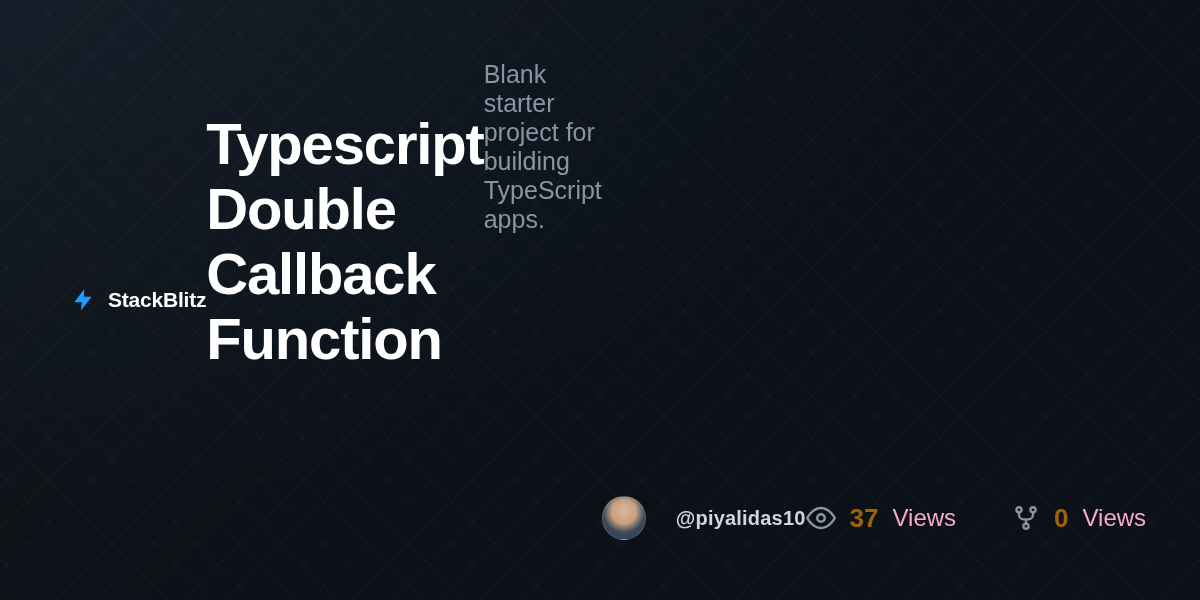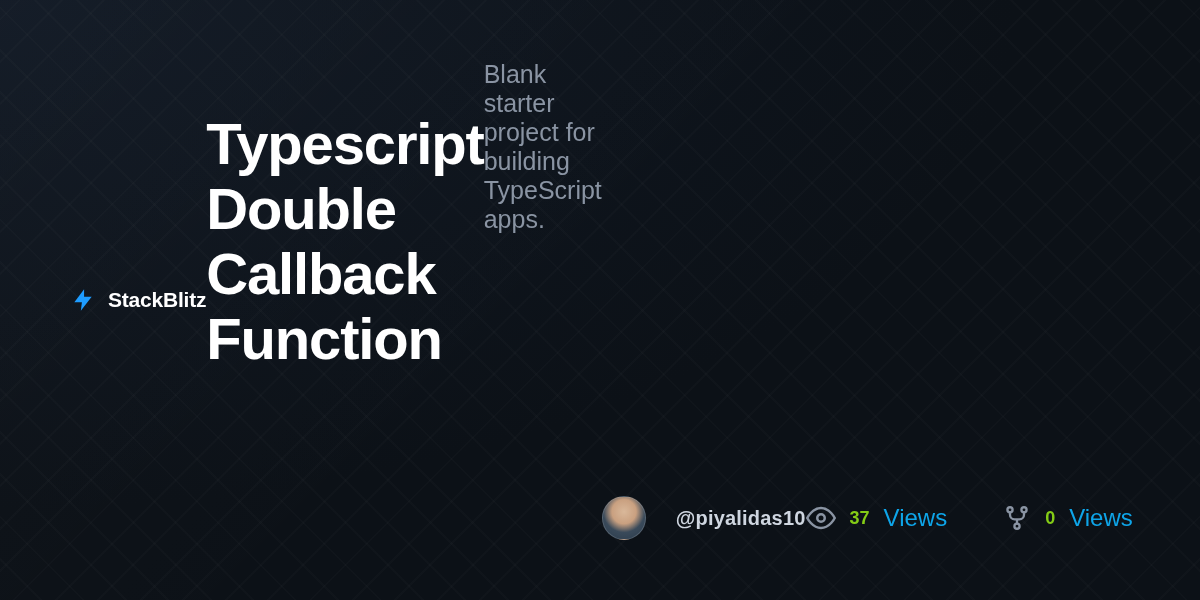--- a/index.html
+++ b/index.html
@@ -97,26 +97,26 @@
     display: flex;
     align-items: center;
     gap: 56px;
   }
   .stat {
     display: flex;
     align-items: center;
     gap: 14px;
   }
   .stat-count {
-    color: #84cc16;
-    font-size: 18px;
+    color: #a16207;
+    font-size: 26px;
     font-weight: 700;
   }
   .stat-label {
-    color: #0ea5e9;
+    color: #f9a8d4;
     font-size: 24px;
     font-weight: 400;
   }
   .icon {
     display: inline-flex;
     align-items: center;
     justify-content: center;
   }
 </style>
 </head>

